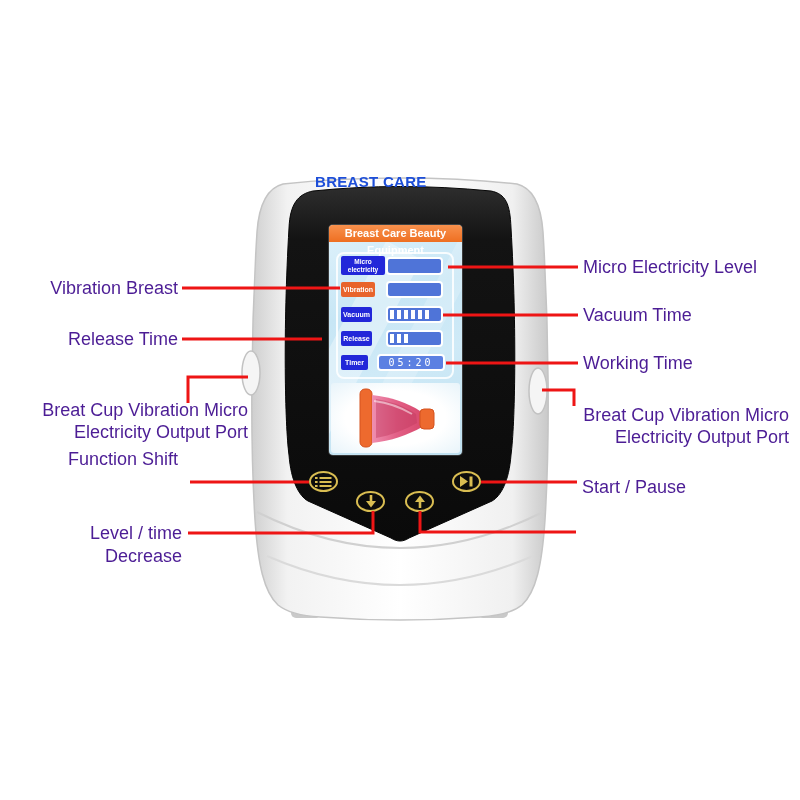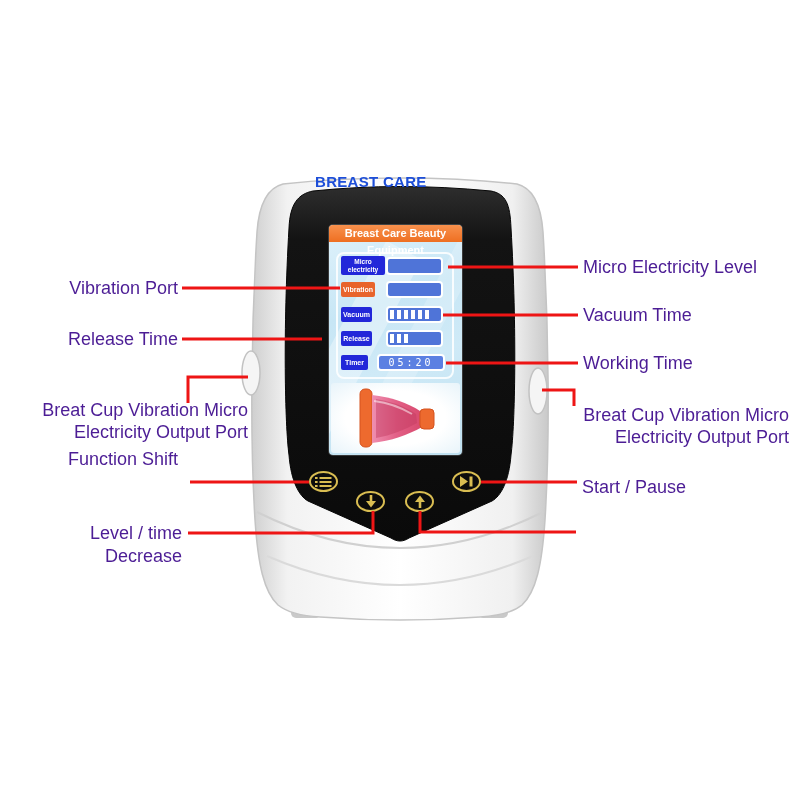--- a/index.html
+++ b/index.html
@@ -181,21 +181,21 @@
       <path d="M 443,315 H 578"></path>
       <path d="M 446,363 H 578"></path>
       <path d="M 542,390 H 574 V 406"></path>
       <path d="M 190,482 H 309"></path>
       <path d="M 481,482 H 577"></path>
       <path d="M 373,511 V 533 H 188"></path>
       <path d="M 420,511 V 532 H 576"></path>
     </g>
   </svg>
 
-  <div class="lab right-align" style="right:622px;top:277px;">Vibration Port</div>
+  <div class="lab right-align" style="right:622px;top:277px;">Vibration Breast</div>
   <div class="lab right-align" style="right:622px;top:328px;">Release Time</div>
   <div class="lab wrap" style="left:8px;top:399px;width:240px;">Breat Cup Vibration Micro Electricity Output Port</div>
   <div class="lab right-align" style="right:622px;top:448px;">Function Shift</div>
   <div class="lab wrap" style="left:62px;top:522px;width:120px;line-height:23px;">Level / time Decrease</div>
 
   <div class="lab" style="left:583px;top:256px;">Micro Electricity Level</div>
   <div class="lab" style="left:583px;top:304px;">Vacuum Time</div>
   <div class="lab" style="left:583px;top:352px;">Working Time</div>
   <div class="lab wrap" style="left:549px;top:404px;width:240px;">Breat Cup Vibration Micro Electricity Output Port</div>
   <div class="lab" style="left:582px;top:476px;">Start / Pause</div>

